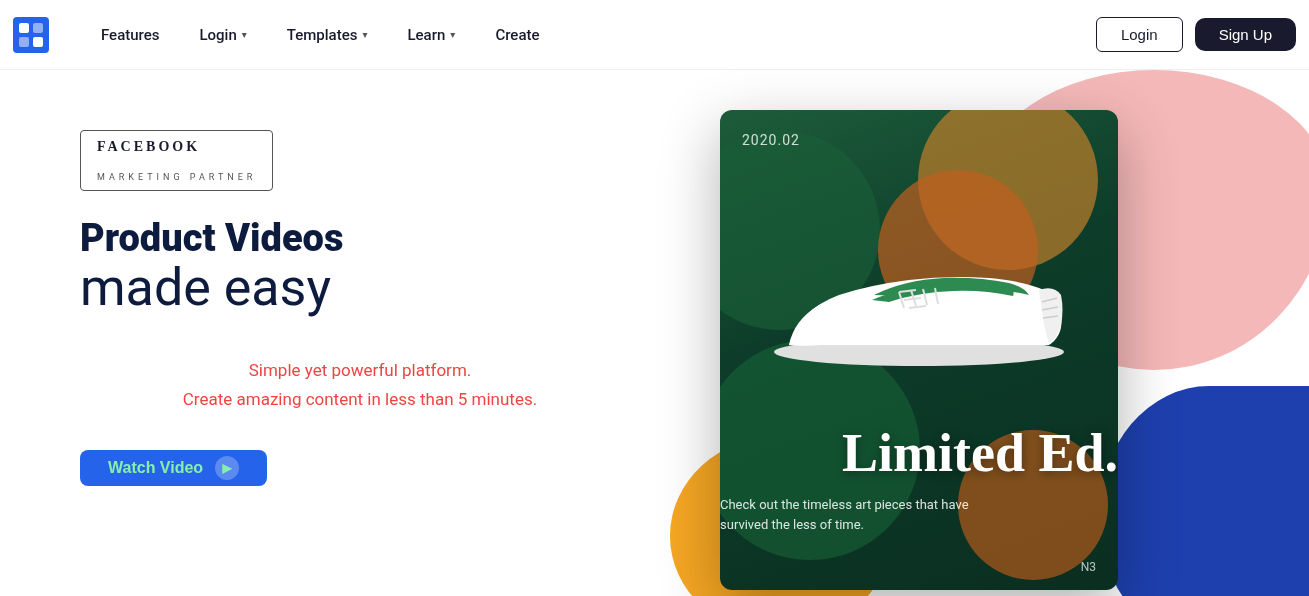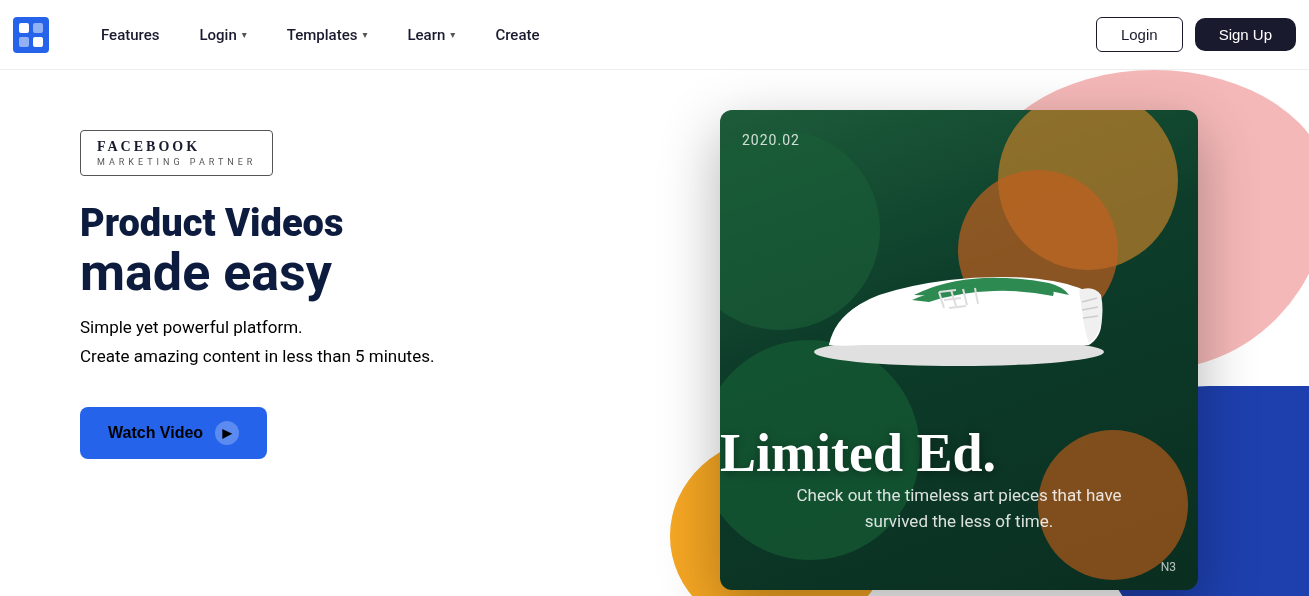--- a/index.html
+++ b/index.html
@@ -40,28 +40,28 @@
       position: relative; min-height: 526px; overflow: hidden;
       background: #fff;
     }
     .hero-left { flex: 0 0 560px; padding-top: 20px; z-index: 2; }
     .fb-badge {
       border: 1.5px solid #555; border-radius: 4px;
       padding: 8px 16px; display: inline-block; margin-bottom: 28px;
       background: #fff;
     }
     .fb-badge-top { font-size: 14px; font-weight: 900; letter-spacing: 3px; color: #1a1a2e; font-family: Georgia, serif; }
-    .fb-badge-bottom { font-size: 9px; letter-spacing: 4px; color: #555; margin-top: 2px; }
+    .fb-badge-bottom { font-size: 9px; letter-spacing: 4px; color: #555; margin-top: 17px; }
     .hero-title-bold { font-size: 38px; font-weight: 900; color: #0d1b3e; line-height: 1.05; }
-    .hero-title-light { font-size: 52px; font-weight: 700; color: #0d1b3e; line-height: 1.1; margin-bottom: 12px; }
-    .hero-desc { font-size: 17px; color: #000000; line-height: 1.7; margin-bottom: 36px; }
+    .hero-title-light { font-size: 52px; font-weight: 400; color: #0d1b3e; line-height: 1.1; margin-bottom: 40px; }
+    .hero-desc { font-size: 17px; color: #ef4444; line-height: 1.7; margin-bottom: 36px; text-align: center; }
     .btn-watch {
       display: inline-flex; align-items: center; gap: 12px;
-      background: #2563eb; color: #000000; border: none;
-      padding: 14px 28px; border-radius: 8px; font-size: 16px;
+      background: #2563eb; color: #86efac; border: none;
+      padding: 6px 28px; border-radius: 8px; font-size: 16px;
       font-weight: 600; cursor: pointer;
     }
     .btn-watch .play-icon {
       width: 24px; height: 24px; border-radius: 50%; background: rgba(255,255,255,0.25);
       display: flex; align-items: center; justify-content: center; font-size: 12px;
     }
 
     
     .hero-right {
       flex: 1; position: relative; height: 526px;
@@ -85,21 +85,21 @@
     .blob-yellow {
       position: absolute; bottom: 0; left: 30px;
       width: 220px; height: 200px;
       background: #f5a623; border-radius: 50%;
       z-index: 1;
     }
 
     
     .product-card {
       position: absolute; top: 0; left: 80px;
-      width: 478px; height: 480px;
+      width: 398px; height: 480px;
       border-radius: 12px; overflow: hidden;
       background: linear-gradient(160deg, #1d5c3a 0%, #0d3d2a 40%, #0a2e20 100%);
       z-index: 3; box-shadow: 0 20px 60px rgba(0,0,0,0.3);
     }
     .card-date {
       position: absolute; top: 22px; left: 22px;
       font-size: 14px; color: rgba(255,255,255,0.8); letter-spacing: 1px;
     }
     
     .card-bokeh {
@@ -114,29 +114,29 @@
 
     
     .card-shoe {
       position: absolute; top: 80px; left: 50%; transform: translateX(-50%);
       z-index: 5;
     }
     .shoe-svg { width: 320px; height: 180px; }
 
     
     .card-limited {
-      position: absolute; bottom: 110px; left: 0; right: 0; text-align: left;
+      position: absolute; bottom: 110px; left: 0; right: 0; text-align: right;
       font-size: 54px; font-weight: 900; color: #fff;
       font-family: Georgia, 'Times New Roman', serif;
       line-height: 1; z-index: 5;
       text-shadow: 0 2px 10px rgba(0,0,0,0.4);
     }
     .card-subtext {
-      position: absolute; bottom: 56px; left: 0; right: 0; text-align: center;
-      font-size: 17px; color: rgba(255,255,255,0.85); z-index: 5; line-height: 1.5;
+      position: absolute; bottom: 56px; left: 0; right: 0; 
+      font-size: 13px; color: rgba(255,255,255,0.85); z-index: 5; line-height: 1.5;
     }
     .card-n3 {
       position: absolute; bottom: 16px; right: 22px;
       font-size: 12px; color: rgba(255,255,255,0.7); z-index: 5;
     }
   </style>
 </head>
 <body>
 
 <nav>

